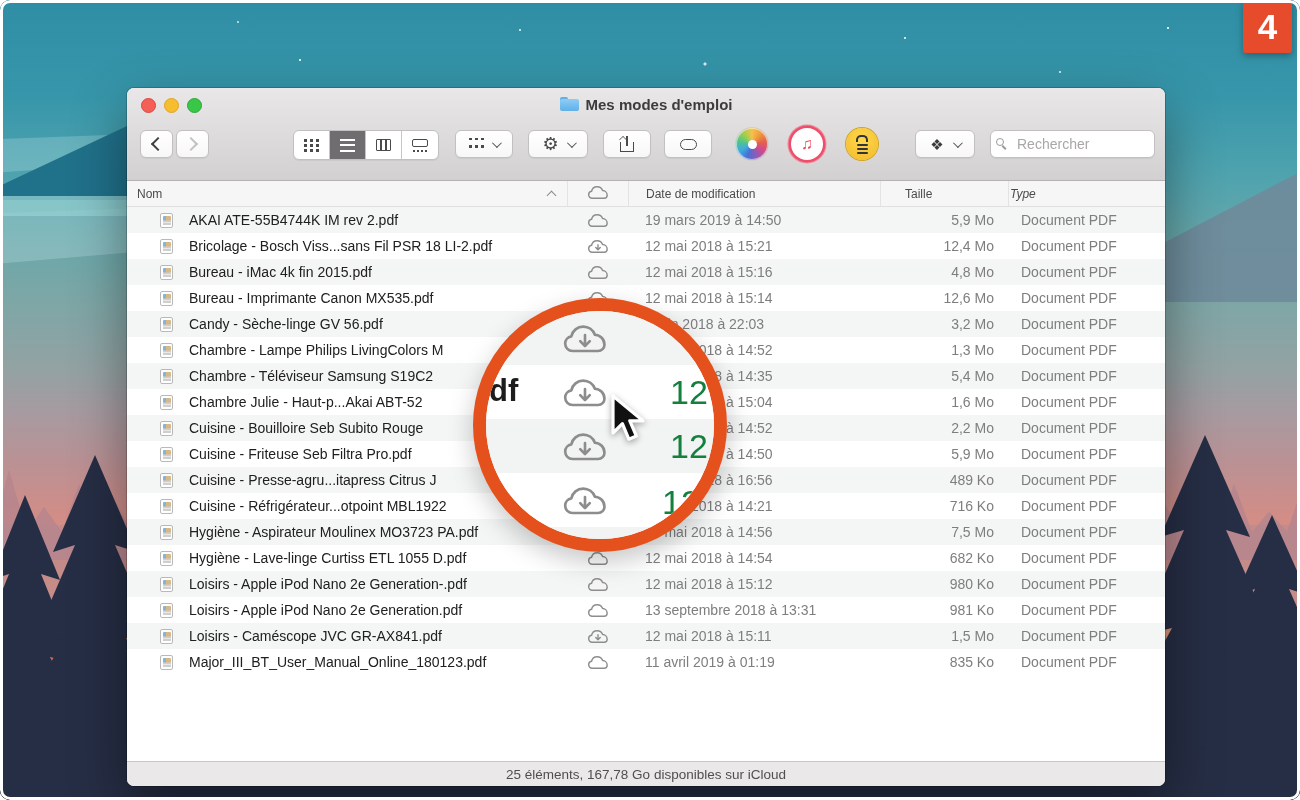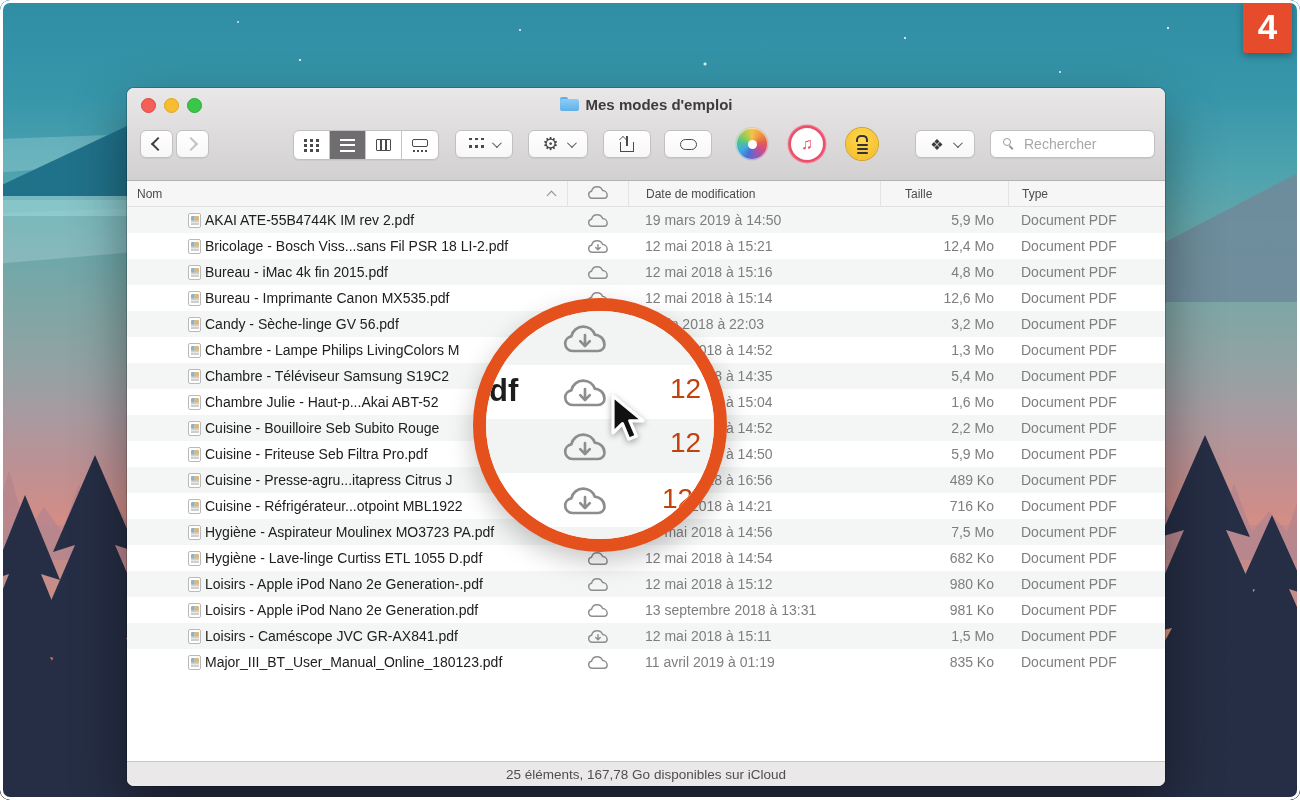--- a/index.html
+++ b/index.html
@@ -73,52 +73,52 @@
   .tag-ic{width:17px;height:11px;border:1.6px solid #4a4a4a;border-radius:5.5px;box-sizing:border-box;position:relative;}
   .appbtn{position:absolute;top:8px;width:32px;height:32px;border-radius:50%;}
   .photos{background:conic-gradient(#f6c14b,#ef9a3e,#e3614c,#d14a8b,#8e5bb8,#4a6fd4,#3fa9e0,#4fc38f,#9ccf4d,#f6c14b);box-shadow:0 0 0 1px #cfcdcd, inset 0 0 0 1px rgba(255,255,255,.5);position:absolute;}
   .photos::after{content:"";position:absolute;left:50%;top:50%;width:9px;height:9px;margin:-4.5px 0 0 -4.5px;border-radius:50%;background:#fff;}
   .itunes{background:#fff;box-shadow:0 0 0 2.5px #ec4f6b, 0 0 0 3.5px #f2889a;display:flex;align-items:center;justify-content:center;}
   .itunes span{color:#ec4558;font-size:16px;line-height:1;}
   .locker{background:radial-gradient(circle at 50% 35%,#ffd84d,#f3b928);box-shadow:0 0 0 1px #cfa41f;display:flex;flex-direction:column;align-items:center;justify-content:center;gap:2px;}
   .locker i{display:block;width:11px;height:2px;background:#33333b;border-radius:1px;}
   .locker .shackle{width:8px;height:5px;border:2px solid #33333b;border-bottom:none;border-radius:5px 5px 0 0;background:transparent;}
   .dropbox-glyph{font-size:15px;color:#3b3b3b;line-height:1;}
-  .search{position:absolute;top:10px;height:28px;background:#fff;border:1px solid #c2c0c1;border-radius:6px;display:flex;align-items:center;box-sizing:border-box;padding:0 12px;gap:6px;box-shadow:0 1px 1px rgba(0,0,0,.06);}
+  .search{position:absolute;top:10px;height:28px;background:#fff;border:1px solid #c2c0c1;border-radius:6px;display:flex;align-items:center;box-sizing:border-box;padding:0 5px;gap:6px;box-shadow:0 1px 1px rgba(0,0,0,.06);}
   .search input{border:none;outline:none;font-size:14px;color:#333;width:115px;background:transparent;font-family:inherit;}
   .search input::placeholder{color:#a9a7a8;}
   .mag-ic{width:13px;height:13px;position:relative;flex:0 0 13px;}
   .mag-ic::before{content:"";position:absolute;left:0;top:0;width:8px;height:8px;border:1.6px solid #9b999a;border-radius:50%;box-sizing:border-box;}
   .mag-ic::after{content:"";position:absolute;left:7px;top:7px;width:5px;height:1.8px;background:#9b999a;transform:rotate(45deg);transform-origin:left top;}
 
   
   .lheader{flex:0 0 25px;background:#f6f6f6;border-bottom:1px solid #e0e0e0;display:grid;grid-template-columns:440px 61px 252px 128px 1fr;font-size:12px;color:#4b4b4b;align-items:center;}
   .lheader .hcell{height:100%;display:flex;align-items:center;border-left:1px solid #e3e3e3;padding-left:16px;box-sizing:border-box;position:relative;}
   .lheader .hcell:first-child{border-left:none;padding-left:10px;}
   .sortcaret{position:absolute;right:12px;width:6px;height:6px;border-left:1.6px solid #8b8b8b;border-top:1.6px solid #8b8b8b;transform:rotate(45deg);top:11px;}
   .hcloud{justify-content:center;padding-left:0 !important;}
   .rows{flex:1 1 auto;background:#fff;overflow:hidden;}
   .row{height:26px;display:grid;grid-template-columns:440px 61px 252px 128px 1fr;align-items:center;font-size:14px;color:#7e7e7e;}
   .row.odd{background:#f4f5f5;}
-  .namecell{display:flex;align-items:center;gap:4px;padding-left:61px;color:#202020;white-space:nowrap;overflow:hidden;}
+  .namecell{display:flex;align-items:center;gap:16px;padding-left:33px;color:#202020;white-space:nowrap;overflow:hidden;}
   .doc-ic{flex:0 0 13px;width:13px;height:15px;background:#fff;border:1px solid #b9b9b9;border-radius:2px;position:relative;box-sizing:border-box;}
   .doc-ic::before{content:"";position:absolute;left:1.5px;top:2px;width:8px;height:5px;background:linear-gradient(100deg,#85b4d8 40%,#d8b887 40%);border-radius:1px;}
   .doc-ic::after{content:"";position:absolute;left:1.5px;bottom:2px;width:8px;height:1.5px;background:#cfcfcf;box-shadow:0 -2.5px 0 #cfcfcf;}
   .cloudcell{display:flex;align-items:center;justify-content:center;}
   .datecell{padding-left:17px;}
   .sizecell{text-align:right;padding-right:14px;}
   .typecell{padding-left:13px;}
   .statusbar{flex:0 0 24px;background:#eae8e9;border-top:1px solid #c9c7c8;display:flex;align-items:center;justify-content:center;font-size:13.5px;color:#4f4f4f;}
 
   
   .magnifier{position:absolute;left:473px;top:298px;width:254px;height:254px;border-radius:50%;border:13px solid #e5511d;background:#fff;box-sizing:border-box;overflow:hidden;z-index:20;box-shadow:0 10px 26px rgba(0,0,0,.22);}
   .band{position:absolute;left:0;width:228px;height:54px;}
   .band.gray{background:#f2f3f3;}
   .mg-cloud{position:absolute;left:76px;}
-  .mg-num{position:absolute;font-size:28px;color:#c2410c;}
+  .mg-num{position:absolute;font-size:34px;color:#15803d;}
   .mg-df{position:absolute;left:3px;top:62px;font-size:31px;font-weight:bold;color:#1d1d1d;}
   .cursor{position:absolute;left:610px;top:394px;z-index:30;filter:drop-shadow(0 2px 3px rgba(0,0,0,.35));}
 
   .badge{position:absolute;left:1243px;top:0;width:49px;height:53px;background:#e64b2c;border-radius:0 0 3px 3px;display:flex;align-items:center;justify-content:center;color:#fff;font-size:35px;font-weight:bold;z-index:50;box-shadow:0 3px 7px rgba(0,0,0,.3);}
 </style>
 </head>
 <body>
 
 <div class="stage">
 
@@ -312,21 +312,21 @@
           <span id="hdr-cloud"><svg width="22" height="15" viewBox="0 0 26 18" style="stroke:#8d8d8d;stroke-width:1.7;stroke-linecap:round;stroke-linejoin:round;fill:none;">
     <path d="M6,15.8 C3.6,15.8 1.8,13.9 1.8,11.6 C1.8,9.5 3.3,7.8 5.3,7.5 C5.9,4.3 8.7,2 12,2 C15,2 17.6,3.9 18.6,6.6 C21.6,6.7 24,9.2 24,12.2 C24,14.2 22.4,15.8 20.4,15.8 Z"></path>
             </svg></span>
         </div>
       <div class="hcell" style="padding-left:17px;">
           <span>Date de modification</span>
         </div>
       <div class="hcell" style="padding-left:24px;">
           <span>Taille</span>
         </div>
-      <div class="hcell" style="padding-left:13px;">
+      <div class="hcell" style="padding-left:1px;font-style:italic;">
           <span>Type</span>
         </div>
     </div>
 
     <div class="rows" id="rows">
   <div class="row odd">
     <div class="namecell">
             <span class="doc-ic"></span>
             <span class="nm">AKAI ATE-55B4744K IM rev 2.pdf</span>
           </div>

